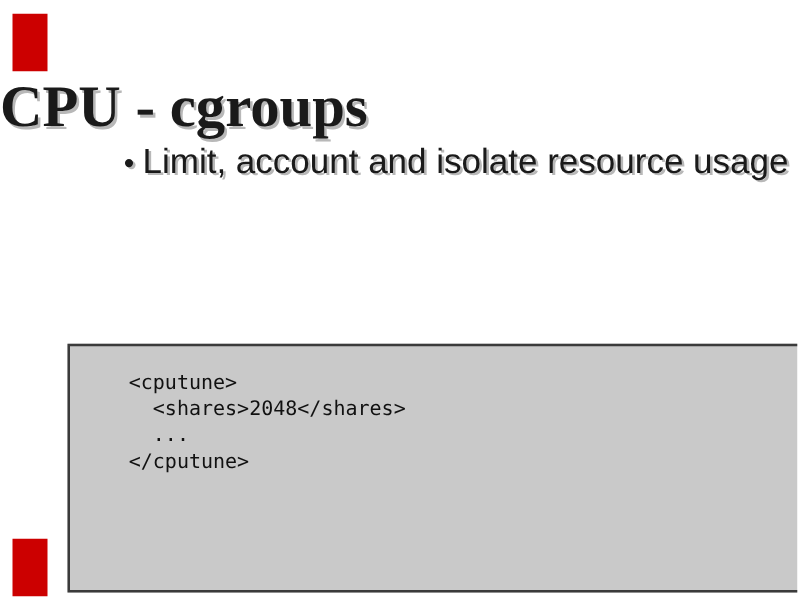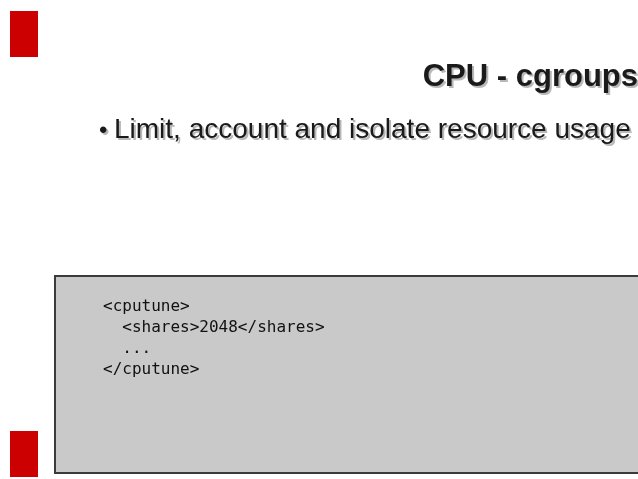--- a/index.html
+++ b/index.html
@@ -22,26 +22,27 @@
     height: 46px;
     background: #cc0000;
   }
   .accent-bar.top { top: 11px; }
   .accent-bar.bottom { top: 431px; }
   .slide-title {
     position: absolute;
     top: 34px;
     left: 0;
     width: 100%;
-    text-align: right;
-    font-size: 31px;
+    text-align: left;
+    font-size: 47px;
     line-height: 42px;
     color: #1a1a1a;
     text-shadow: 2px 2px 0 #b8b8b8;
     white-space: nowrap;
+    font-family: Liberation Serif, serif;
   }
   .bullet-line {
     position: absolute;
     top: 112px;
     left: 63px;
     font-size: 28px;
     line-height: 34px;
     color: #1a1a1a;
     text-shadow: 2px 2px 0 #b8b8b8;
     white-space: nowrap;

